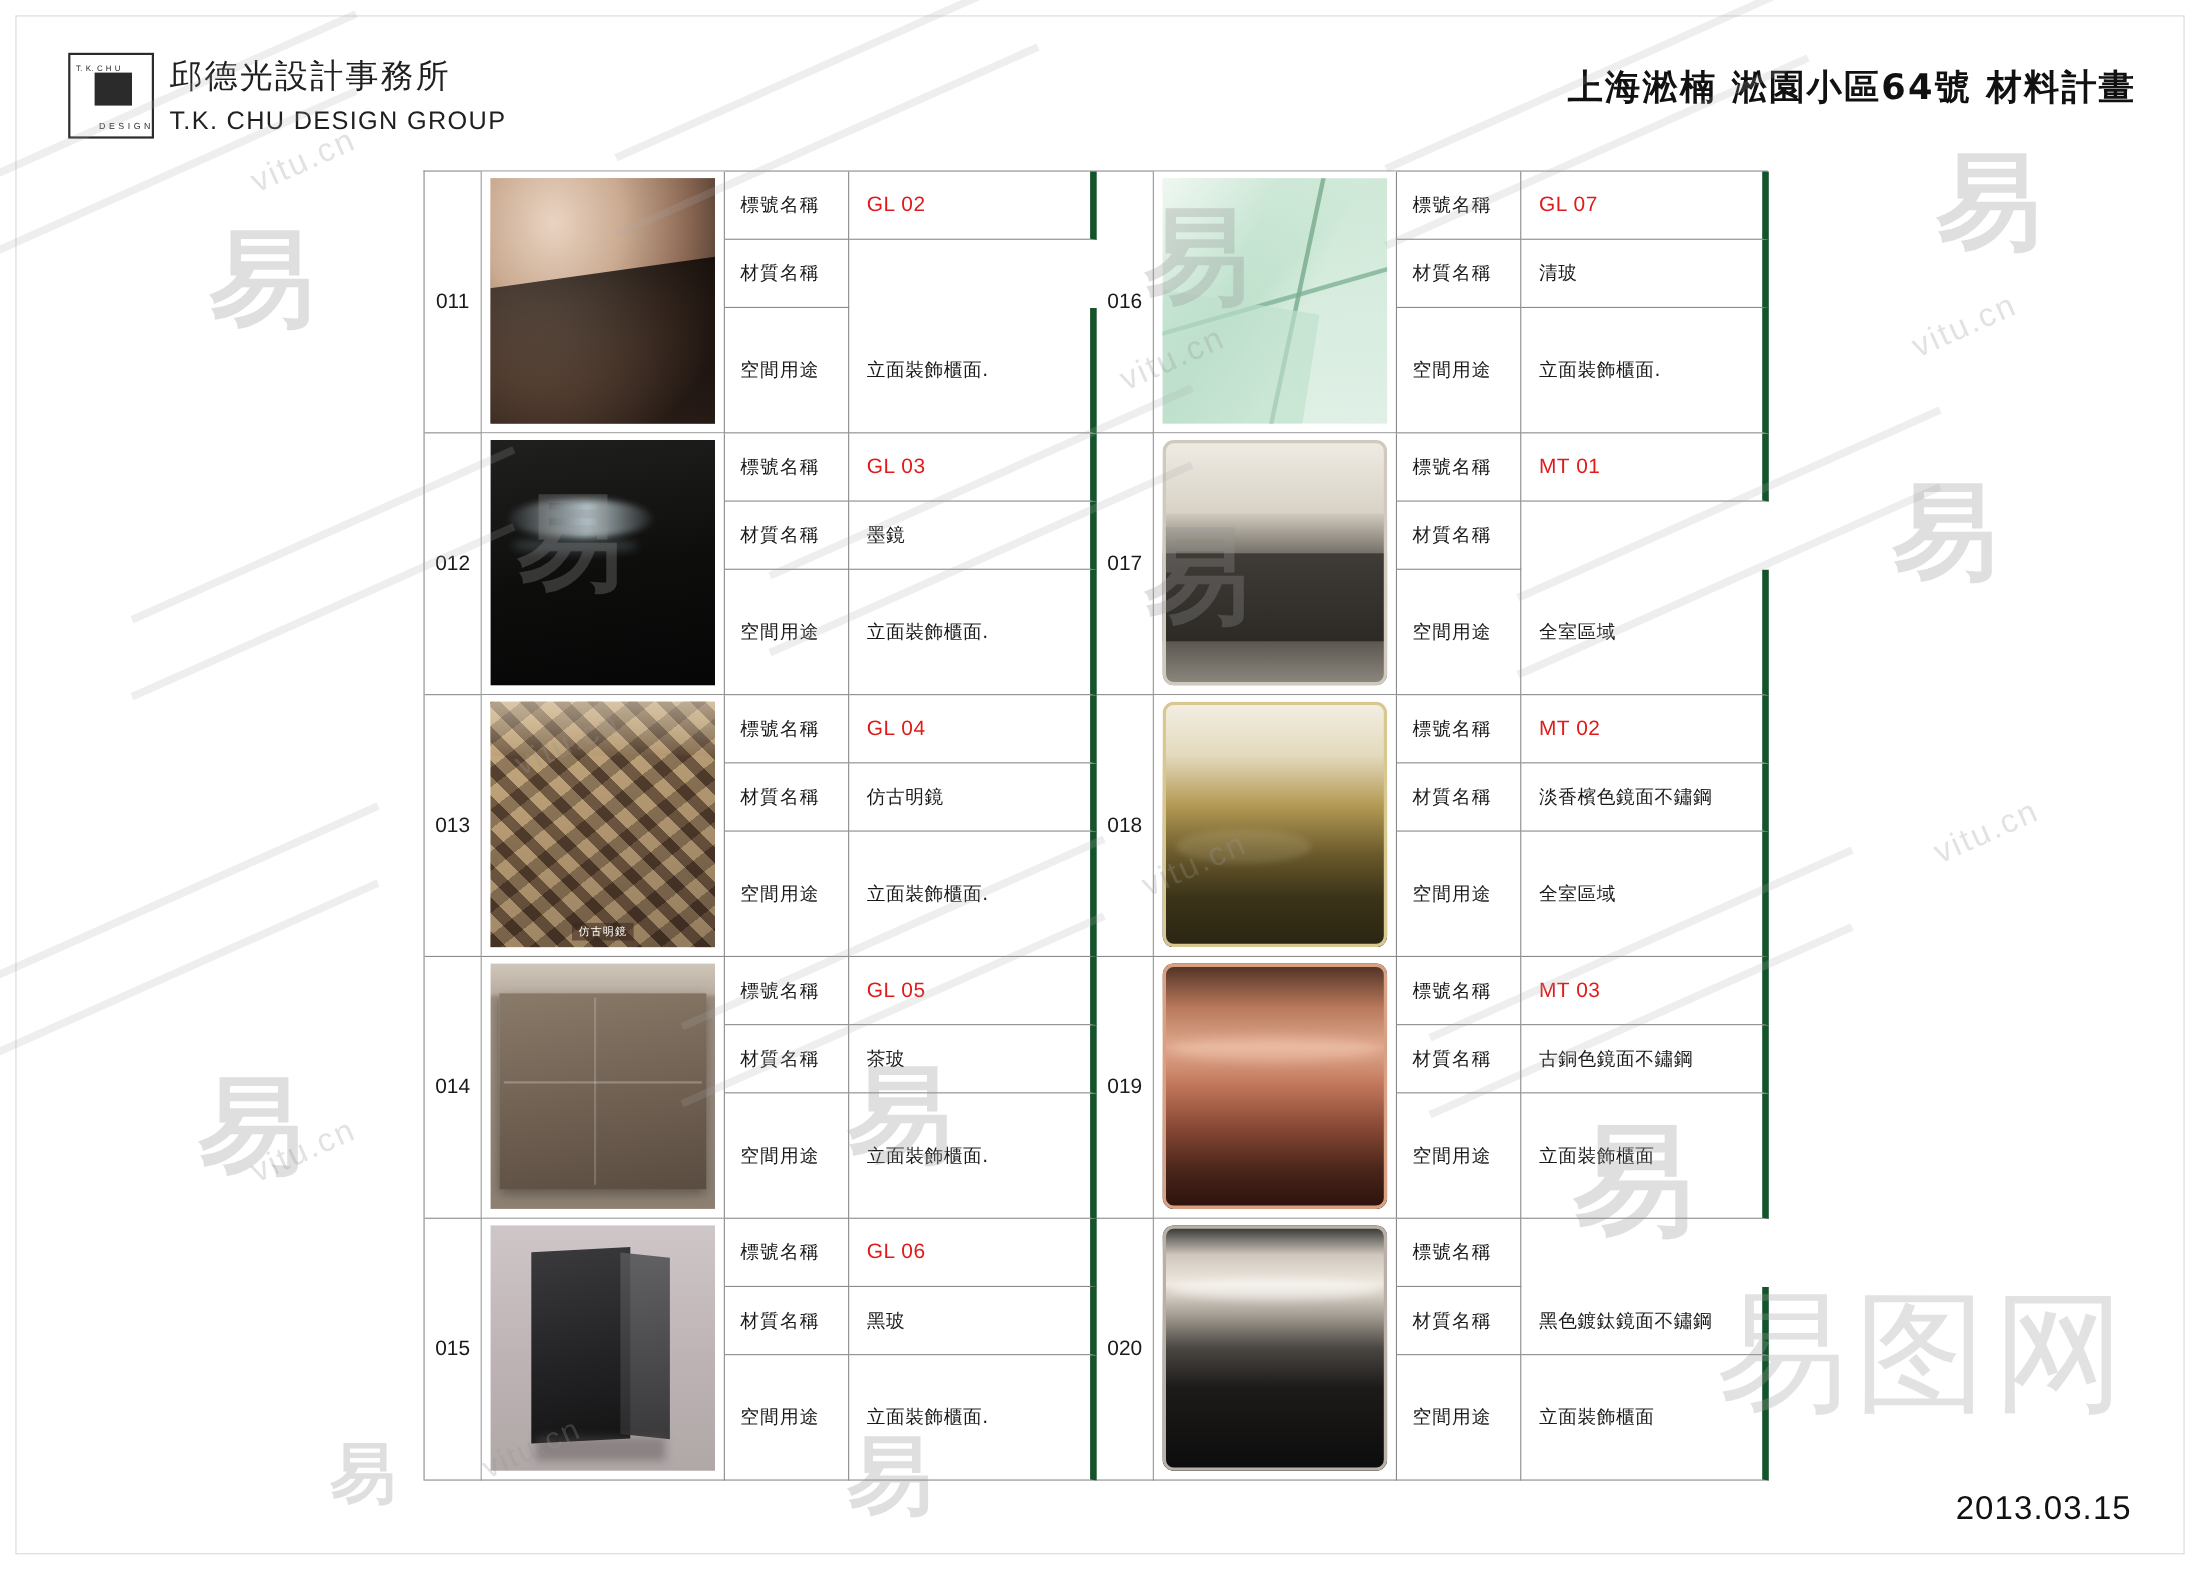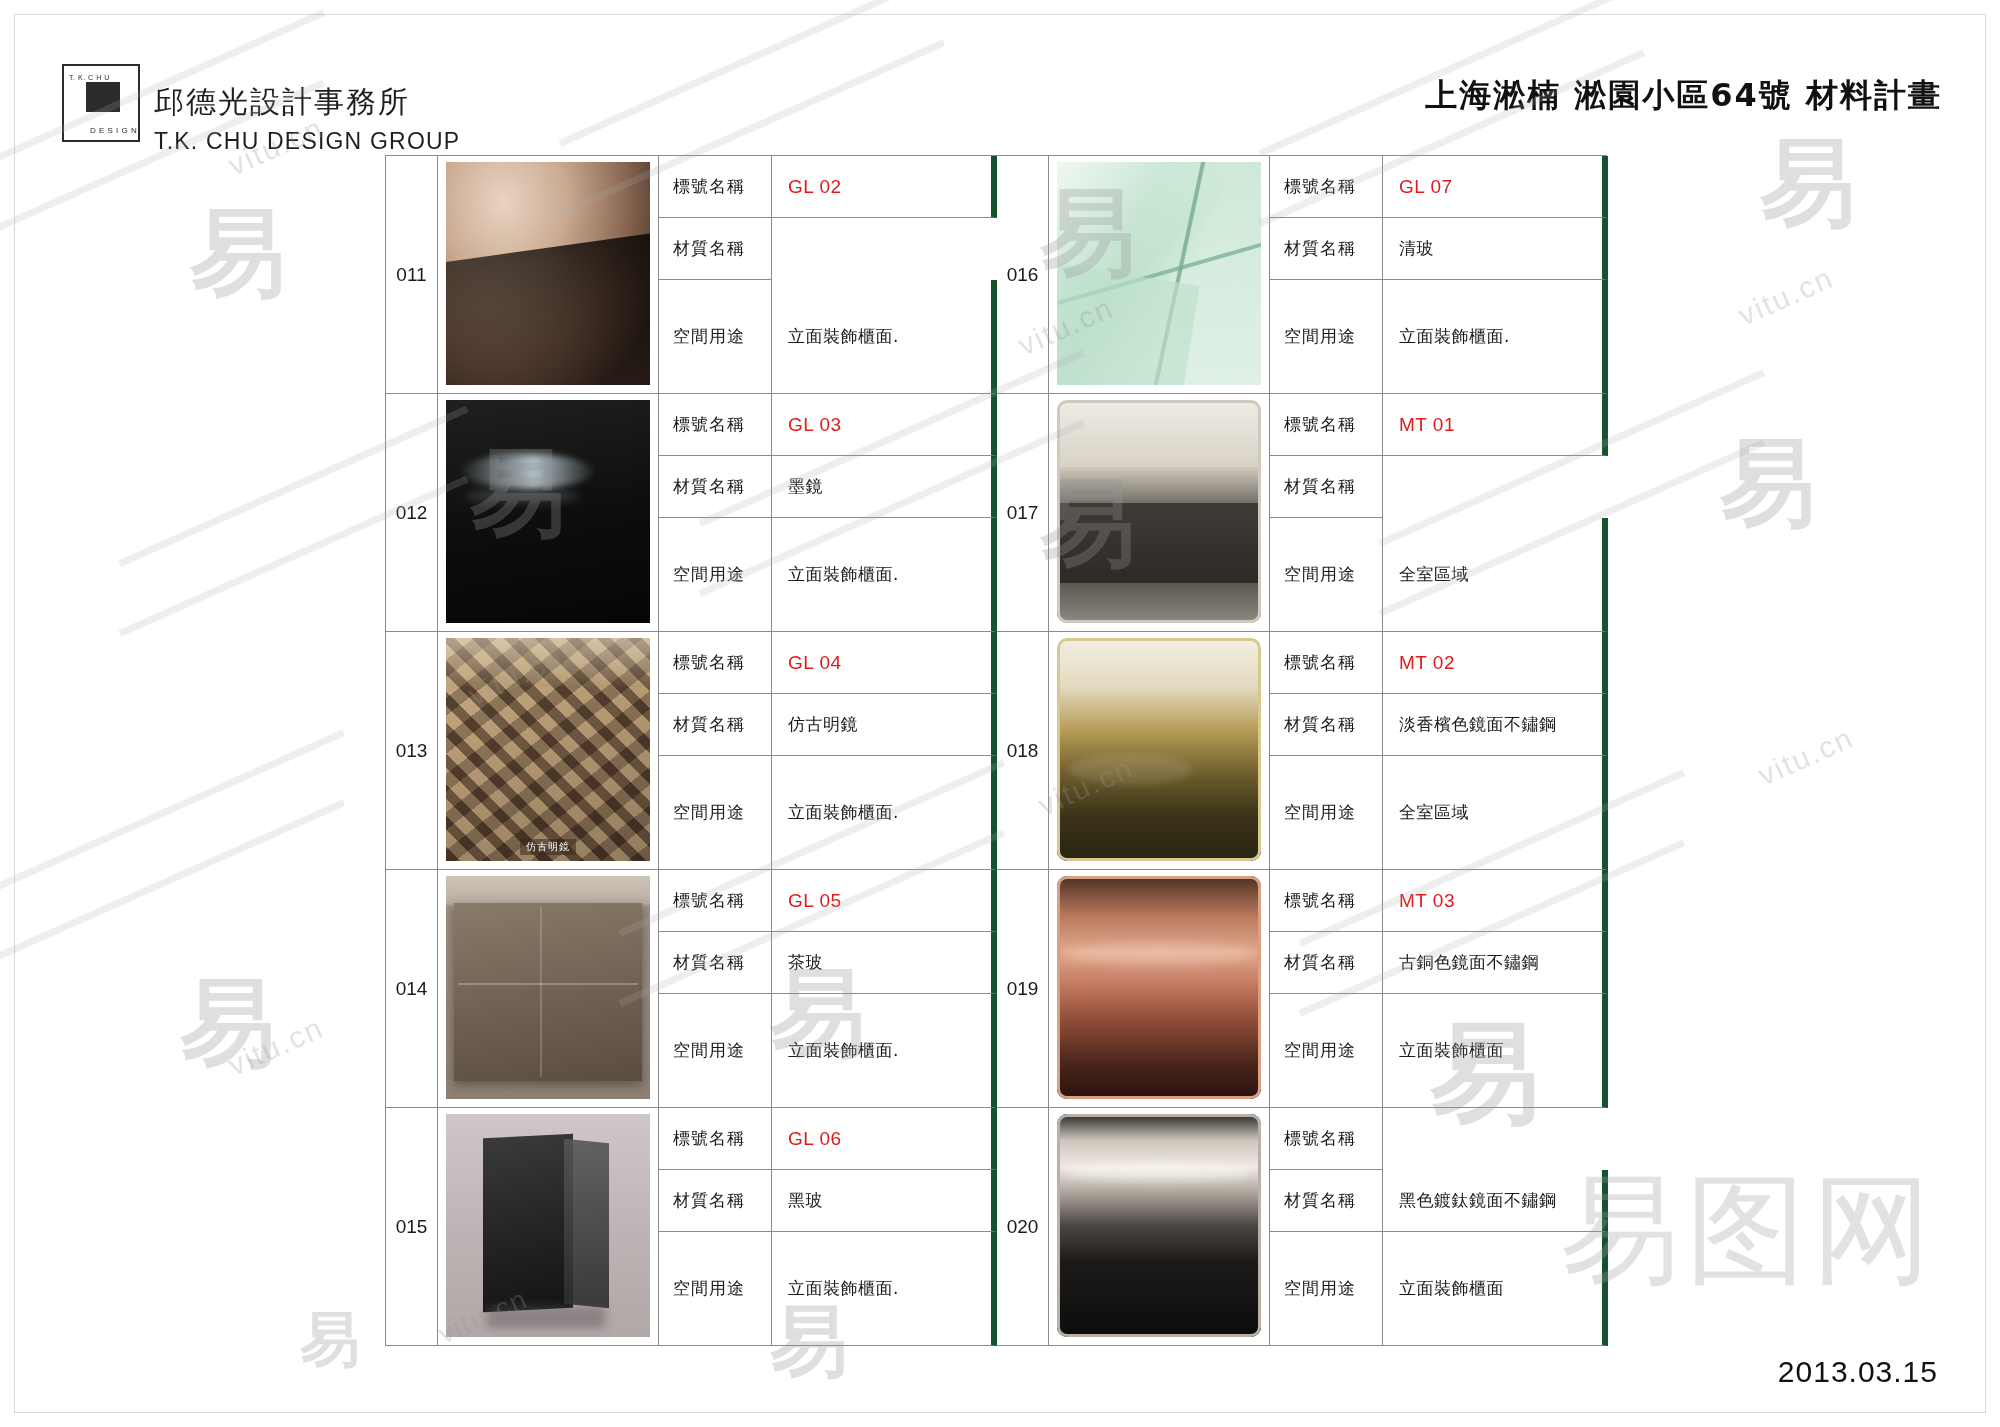--- a/index.html
+++ b/index.html
@@ -29,21 +29,21 @@
     left: 14px; top: 14px;
     width: 1972px; height: 1399px;
     border: 1px solid #d9d9d9;
     box-sizing: border-box;
     pointer-events: none;
   }
 
   
   #header {
     position: absolute;
-    left: 0; top: 16px;
+    left: 0; top: 0;
     width: 2000px;
     height: 140px;
   }
   #logo-block {
     position: absolute;
     left: 62px; top: 48px;
     display: flex;
     align-items: flex-start;
   }
   #logo-mark {
@@ -75,21 +75,21 @@
     letter-spacing: 0.5px;
     color: #2b2b2b;
     margin-top: 21px;
   }
   #logo-text-cn {
     font-family: "DejaVu Sans", sans-serif;
     font-size: 30px;
     color: #1f1f1f;
     letter-spacing: 2px;
     line-height: 36px;
-    margin-top: 20px;
+    margin-top: 4px;
   }
   #logo-text-en {
     font-family: "Liberation Sans", sans-serif;
     font-size: 23px;
     color: #1f1f1f;
     letter-spacing: 1.2px;
     line-height: 30px;
     margin-top: 6px;
   }
   #doc-title {

